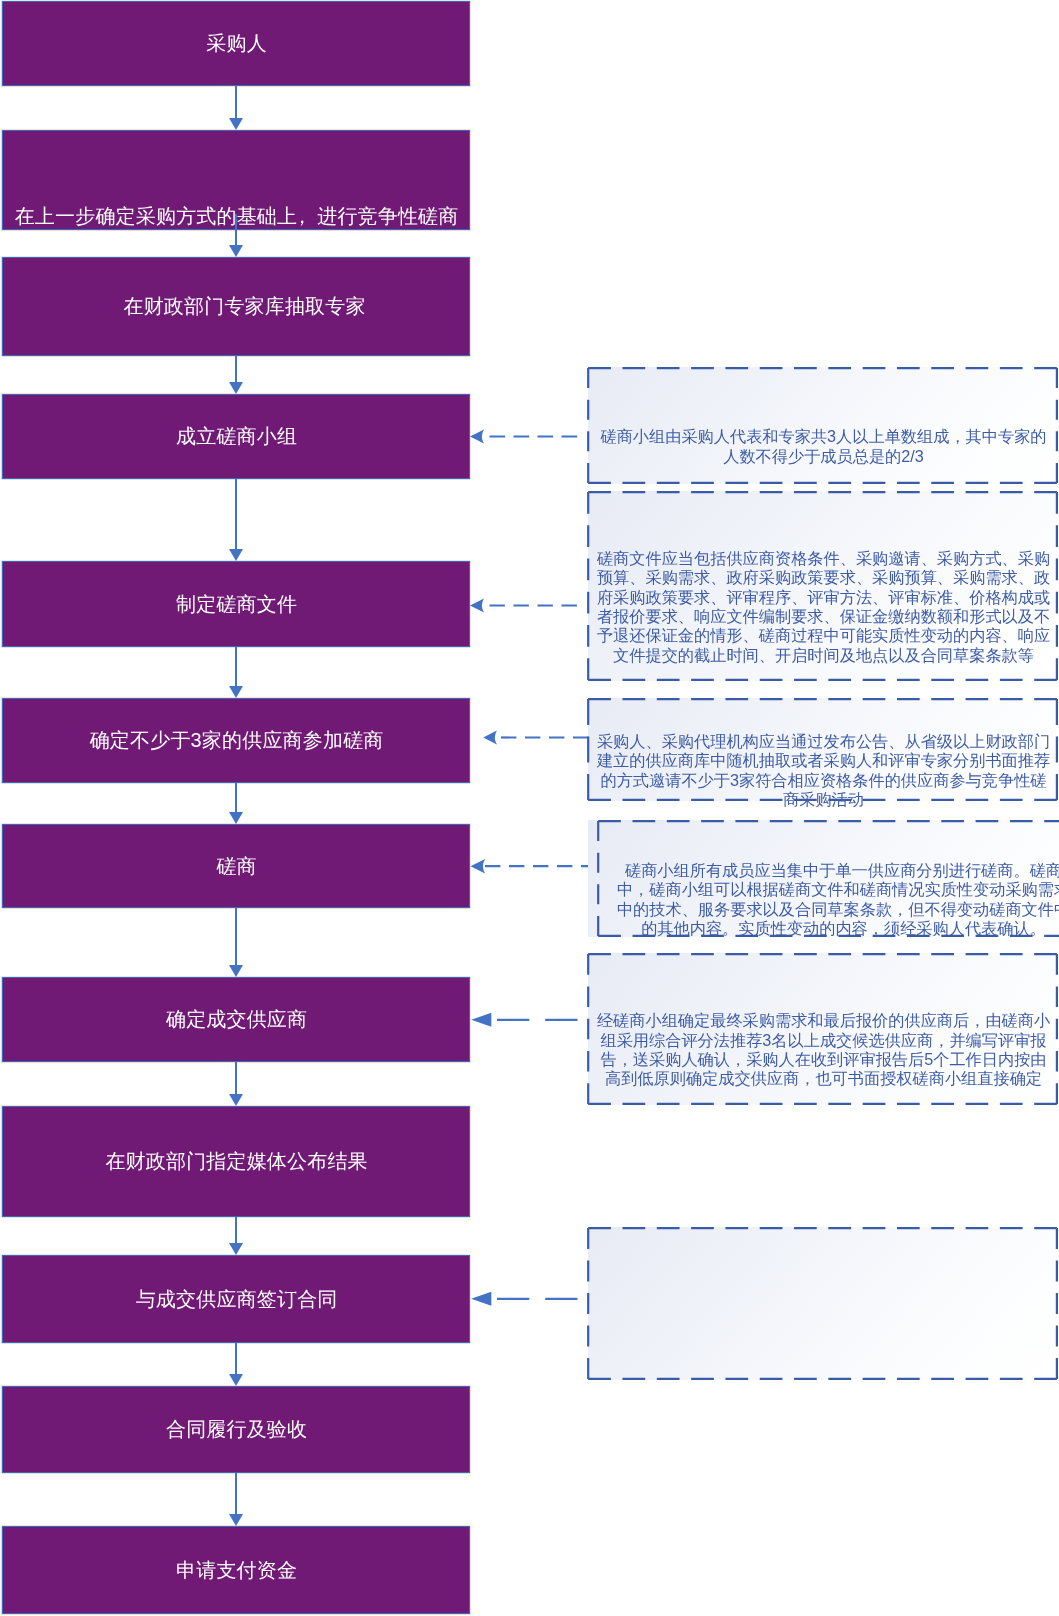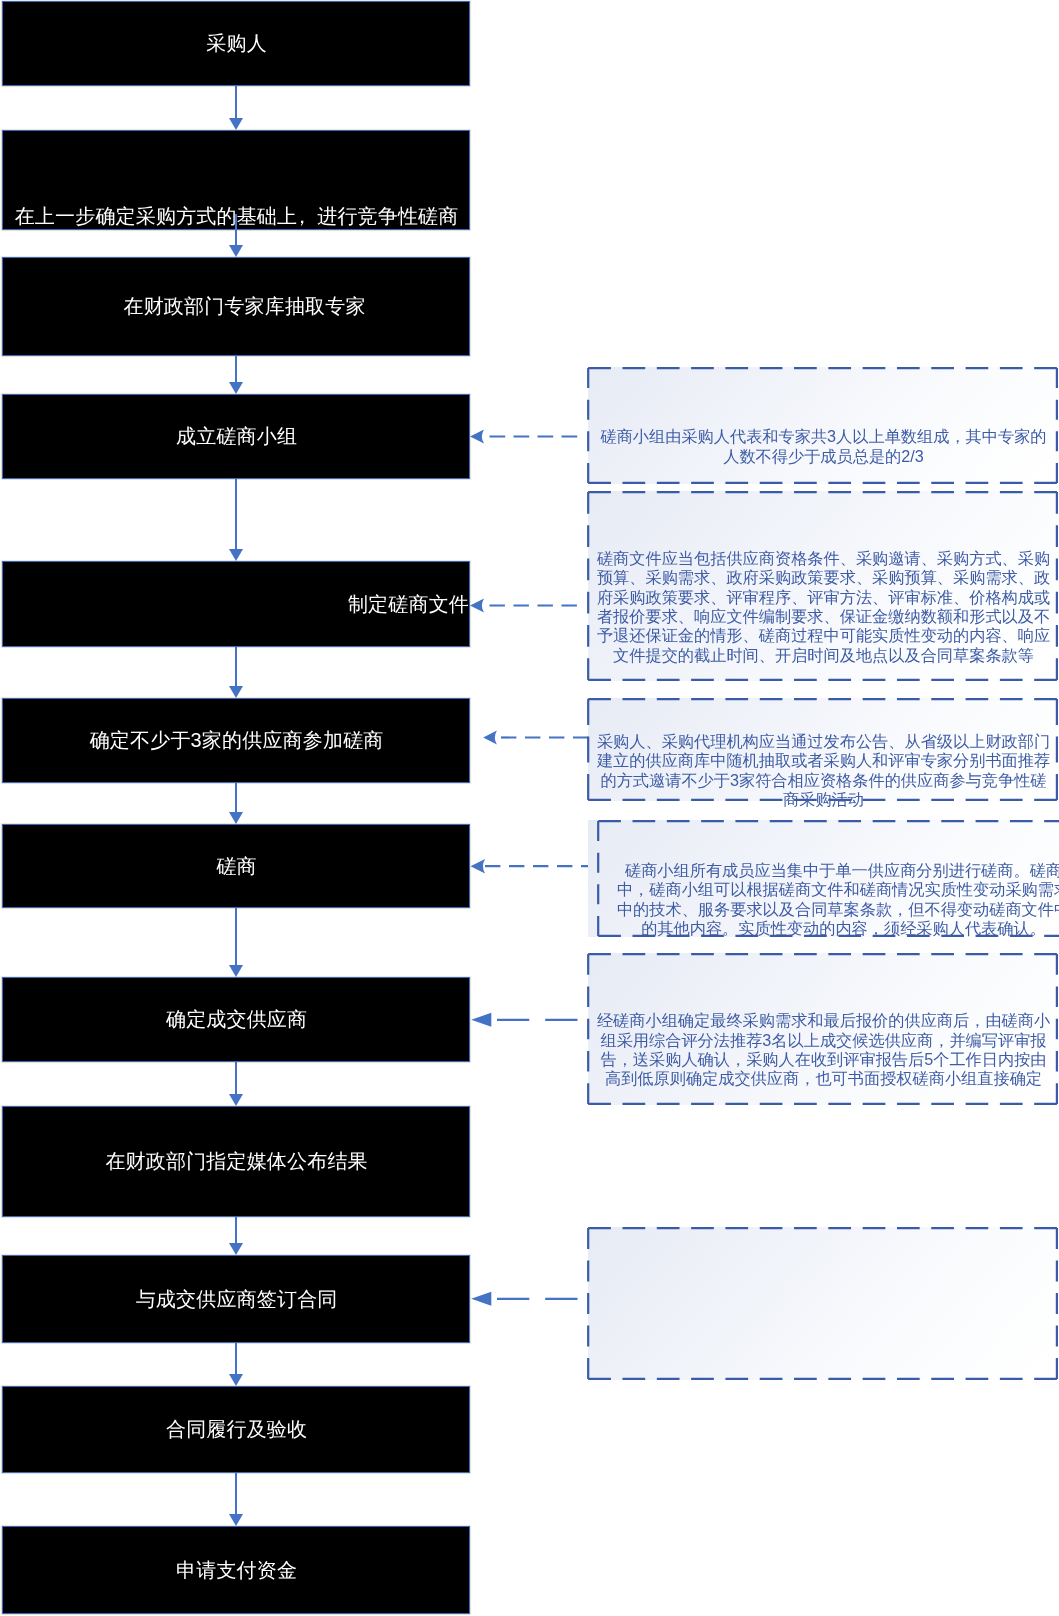--- a/index.html
+++ b/index.html
@@ -4,34 +4,34 @@
 <title>Competitive Consultation Procurement Flowchart</title>
 <style>
   html,body{margin:0;padding:0;background:#ffffff;}
   body{width:1059px;height:1616px;overflow:hidden;
        font-family:"Liberation Sans",sans-serif;
        -webkit-font-smoothing:antialiased;}
   #canvas{position:relative;width:1059px;height:1616px;}
 
   
   .pbox{position:absolute;left:2px;width:468px;
-        background:#000000;color:#ffffff;
+        background:#701a75;color:#ffffff;
         box-sizing:border-box;border:1px solid #3E67B9;
         box-shadow:0 0 0 1px rgba(168,160,140,.16),
                    0 1.4px 1.4px rgba(160,152,132,.34),
                    -1.2px 0 1.4px rgba(160,152,132,.24),
                    1.2px 0 1.4px rgba(160,152,132,.24);
         display:flex;align-items:center;justify-content:center;
         font-size:20px;line-height:1.25;letter-spacing:.18px;text-align:center;}
   .pbox > span{display:block;padding-left:1.2px;}
   .p1 {top:1px;   height:85px;}
   .p2 {top:130px; height:100px;align-items:flex-end;}
   .p3 {top:257px; height:99px;padding-left:16px;}
   .p4 {top:394px; height:85px;}
-  .p5 {top:561px; height:86px;justify-content:flex-end;}
+  .p5 {top:561px; height:86px;}
   .p6 {top:698px; height:85px;}
   .p7 {top:824px; height:84px;}
   .p8 {top:977px; height:85px;}
   .p9 {top:1106px;height:111px;}
   .p10{top:1255px;height:88px;}
   .p11{top:1386px;height:87px;}
   .p12{top:1526px;height:88px;}
 
   
   .note{position:absolute;left:588px;width:469px;

